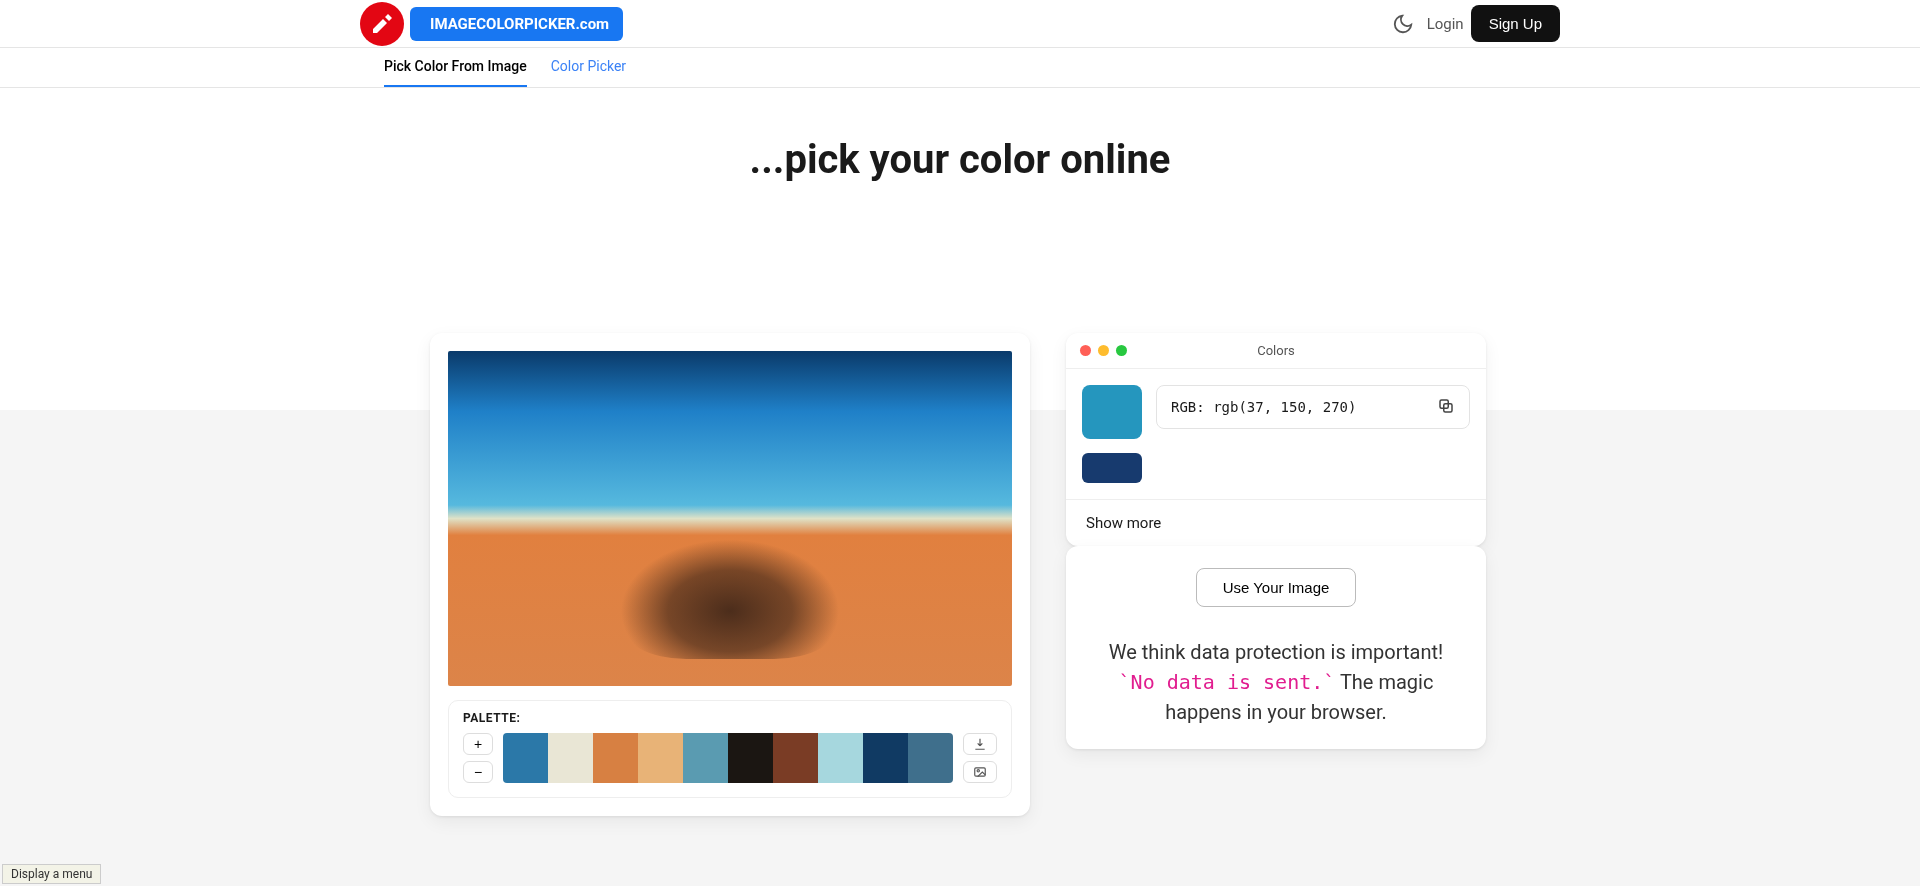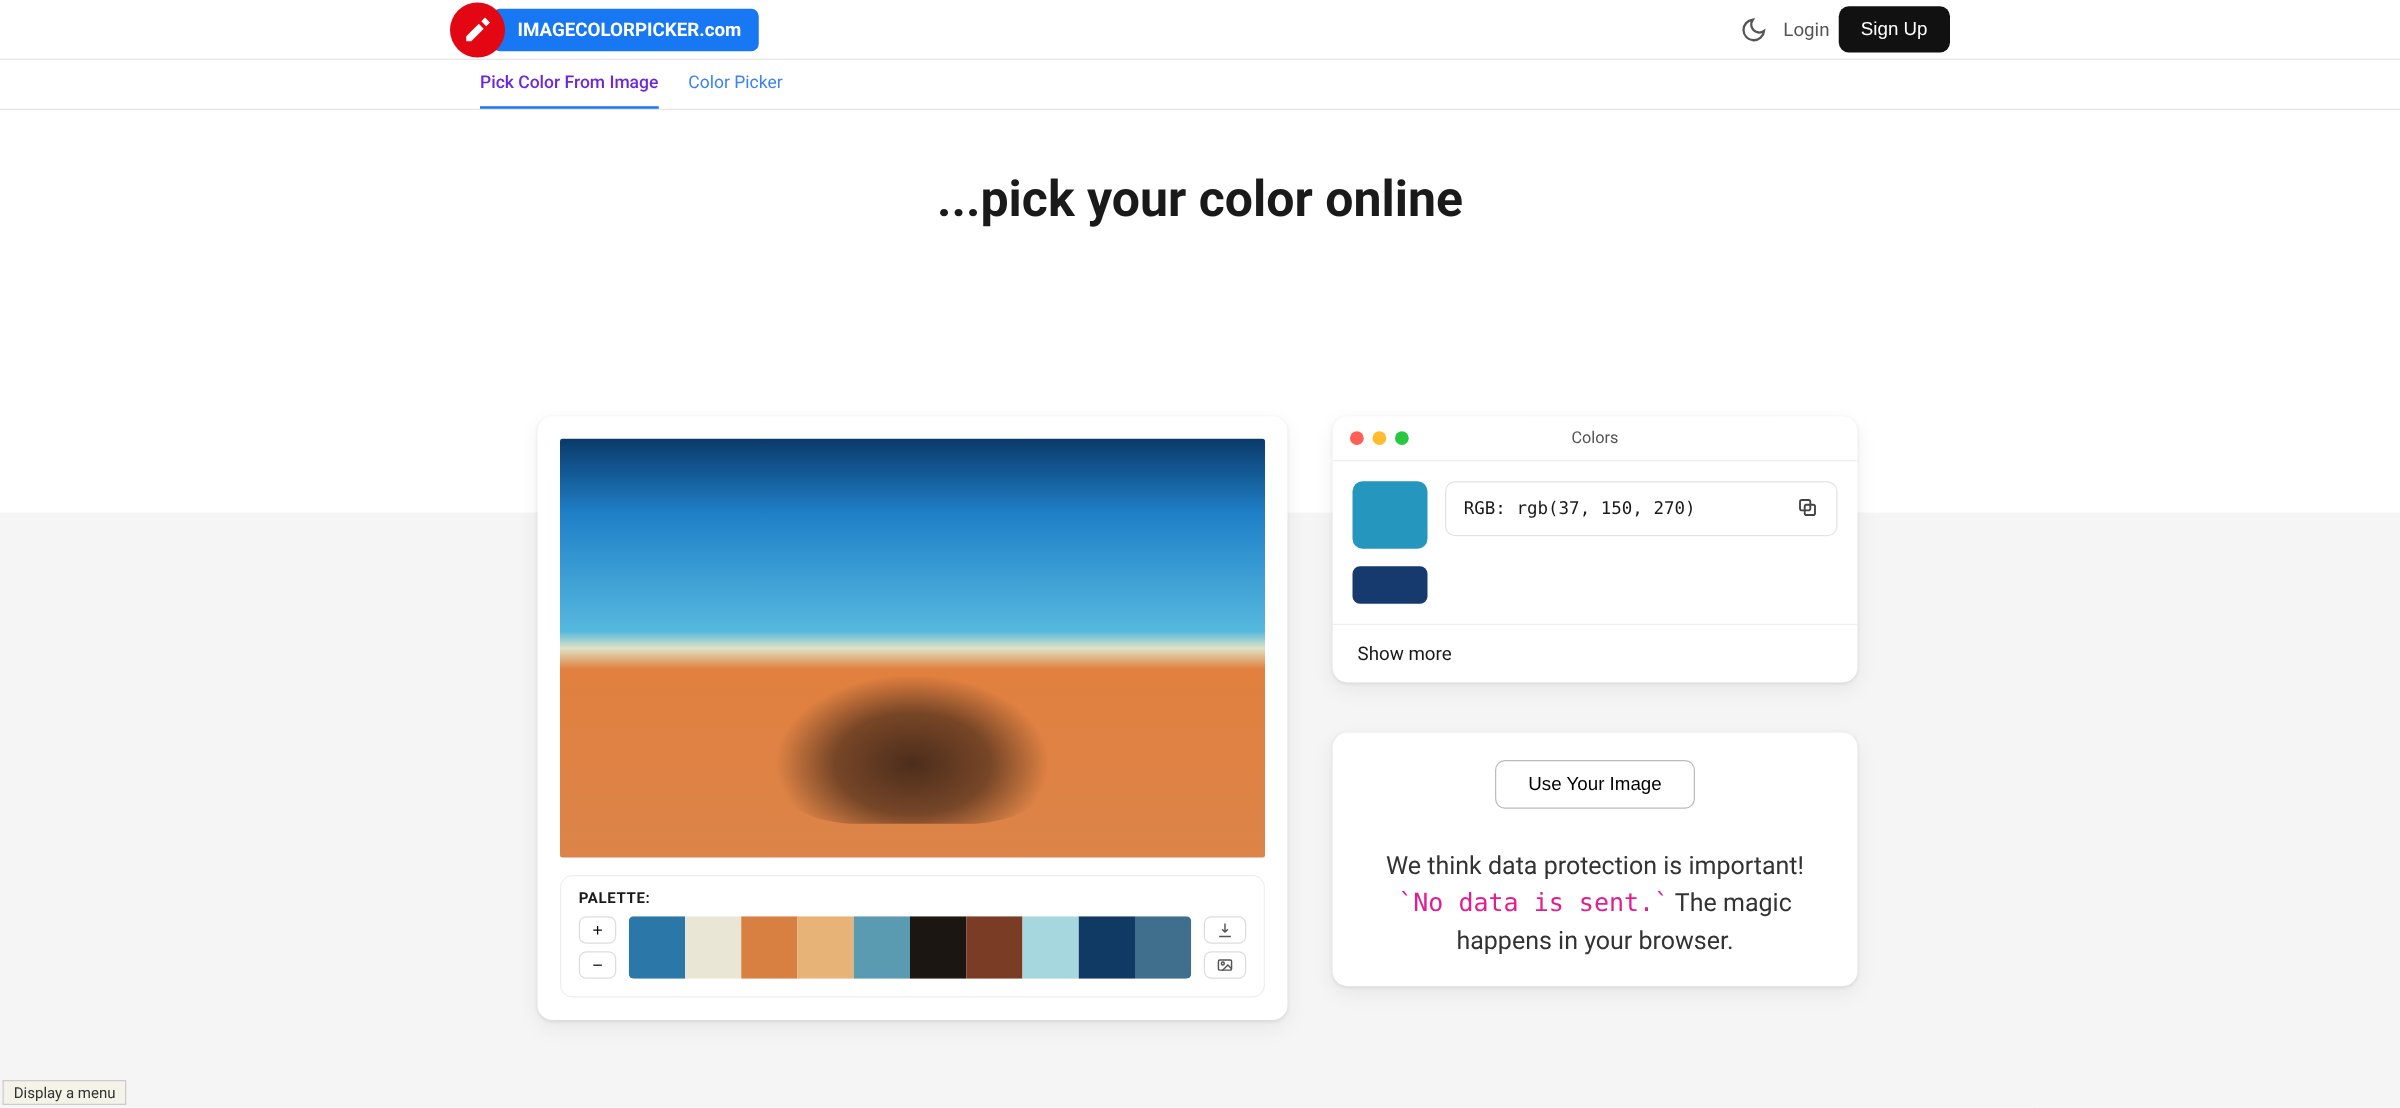--- a/index.html
+++ b/index.html
@@ -24,21 +24,21 @@
     max-width: 1200px;
     margin: 0 auto;
     width: 100%;
     display: flex;
     align-items: center;
     justify-content: space-between;
   }
   .brand {
     display: flex;
     align-items: center;
-    gap: 0;
+    gap: 16px;
   }
   .brand-logo {
     width: 44px; height: 44px;
     border-radius: 50%;
     background: #e30613;
     display: flex;
     align-items: center;
     justify-content: center;
     margin-right: -10px;
     z-index: 2;
@@ -94,21 +94,21 @@
     gap: 24px;
   }
   .tab {
     font-size: 14px;
     color: #3b82f6;
     padding-top: 10px;
     cursor: pointer;
     border-bottom: 2px solid transparent;
   }
   .tab.active {
-    color: #6d28d9;
+    color: #000000;
     border-bottom-color: #1877f2;
     font-weight: 500;
   }
   .hero {
     text-align: center;
     padding: 48px 0 0 0;
   }
   .hero h1 {
     font-size: 40px;
     font-weight: 700;
@@ -215,21 +215,20 @@
     border-radius: 6px;
     background: #fff;
     cursor: pointer;
     display: flex;
     align-items: center;
     justify-content: center;
   }
   .right-col {
     display: flex;
     flex-direction: column;
-    gap: 40px;
     width: 420px;
   }
   .colors-card {
     overflow: hidden;
   }
   .mac-bar {
     height: 36px;
     border-bottom: 1px solid #eee;
     display: flex;
     align-items: center;

